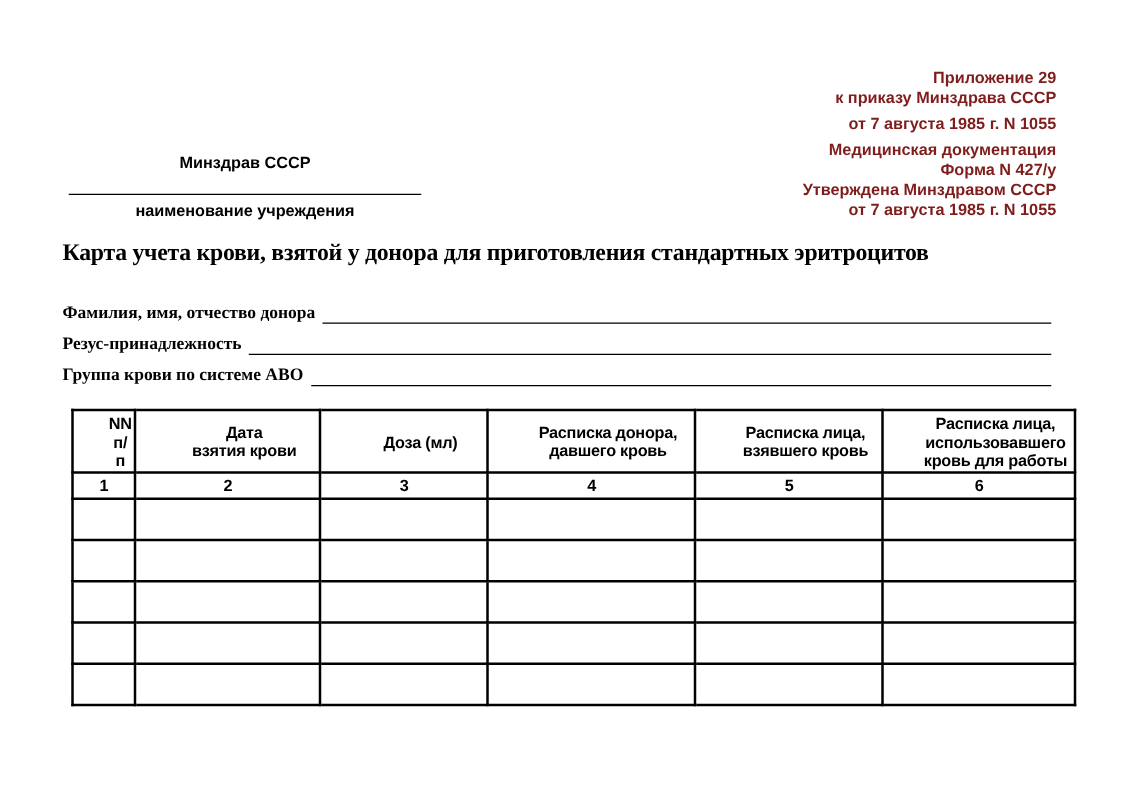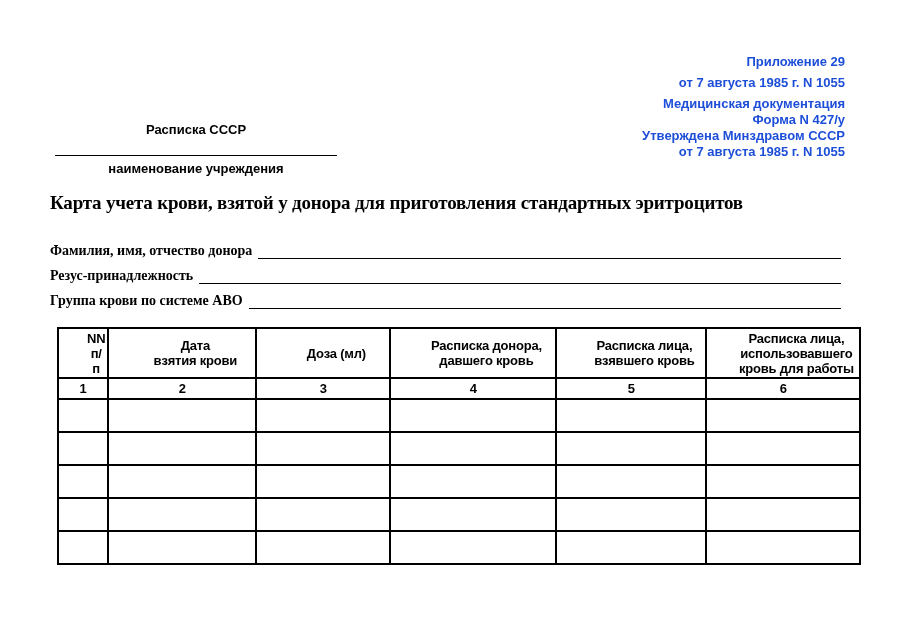--- a/index.html
+++ b/index.html
@@ -15,21 +15,21 @@
   }
 
   
   .appendix {
     position: absolute;
     top: 54px;
     right: 55px;
     text-align: right;
     font: 700 13px "Liberation Sans", sans-serif;
     line-height: 16px;
-    color: #1d4ed8;
+    color: #7f1d1d;
   }
   .appendix .gap-above { margin-top: 5px; }
 
   
   .ministry {
     position: absolute;
     left: 55px;
     top: 122px;
     width: 282px;
     text-align: center;
@@ -99,29 +99,30 @@
   .blood-table td.number-cell { height: 21px; }
   .blood-table td.empty-cell { height: 33px; }
 </style>
 </head>
 <body>
 
 <div class="page">
 
   <div class="appendix">
     <div>Приложение 29</div>
+    <div>к приказу Минздрава СССР</div>
     <div class="gap-above">от 7 августа 1985 г. N 1055</div>
     <div class="gap-above">Медицинская документация</div>
     <div>Форма N 427/у</div>
     <div>Утверждена Минздравом СССР</div>
     <div>от 7 августа 1985 г. N 1055</div>
   </div>
 
   <div class="ministry">
-    <div>Расписка СССР</div>
+    <div>Минздрав СССР</div>
     <div class="ministry-line"></div>
     <div class="ministry-caption">наименование учреждения</div>
   </div>
 
   <div class="doc-title">Карта учета крови, взятой у донора для приготовления стандартных эритроцитов</div>
 
   <div class="fields">
     <div class="field-row">
       <span class="field-label">Фамилия, имя, отчество донора</span>
       <span class="field-line"></span>

